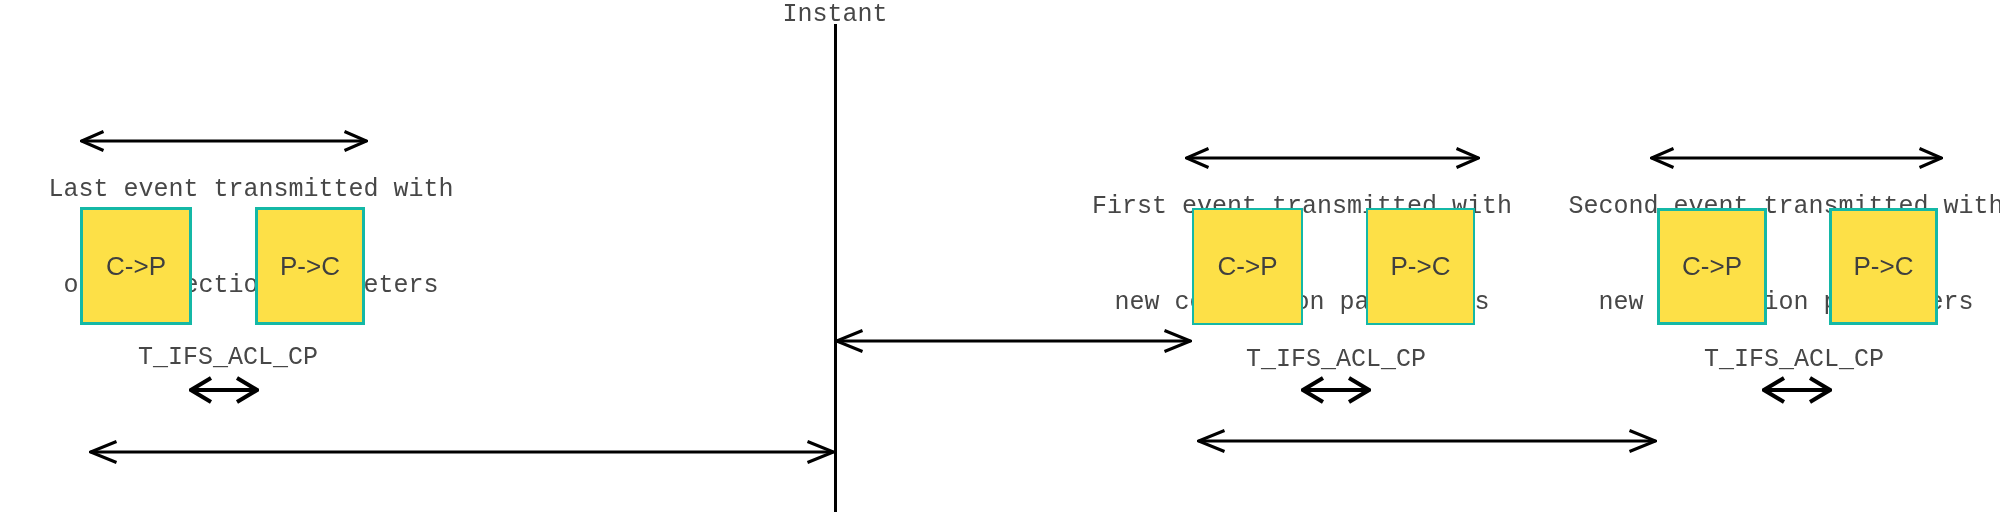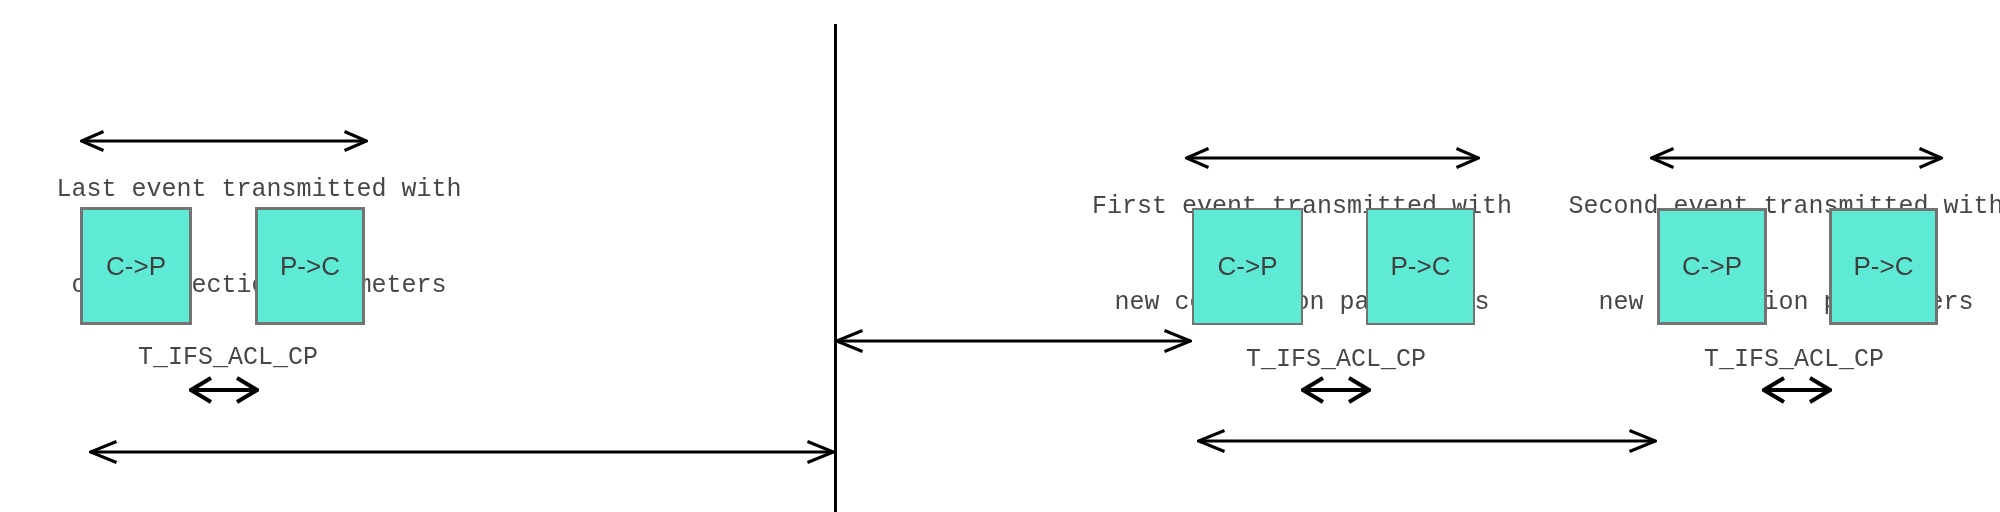--- a/index.html
+++ b/index.html
@@ -19,22 +19,22 @@
     white-space: pre;
   }
   .center { text-align: center; }
   .hdr { line-height: 32px; }
   .vline {
     background: #000000;
     width: 3px;
   }
   .box {
     box-sizing: border-box;
-    border: 3px solid #737373;
-    background: #5eead4;
+    border: 3px solid #14b8a6;
+    background: #fde047;
     display: flex;
     align-items: center;
     justify-content: center;
   }
   .box.thin { border-width: 2px; }
   .boxlabel { font-size: 26px; color: #3f3f3f; }
   .arrow-h { pointer-events: none; }
   .arrow-h svg { display: block; }
   .sanslabel {
     color: #0a0a0a;
@@ -48,23 +48,24 @@
     position: relative;
     top: 2px;
     vertical-align: baseline;
   }
 </style>
 </head>
 <body>
 
 <div id="stage">
 
+  <div class="abs mono center" style="left:735px; top:0px; width:200px;">Instant</div>
   <div class="abs vline" style="left:834px; top:24px; height:488px;"></div>
 
-  <div class="abs mono hdr center" style="left:16px; top:110px; width:452px;padding-left:17px;">
+  <div class="abs mono hdr center" style="left:8px; top:110px; width:452px;padding-left:17px;">
     <div>Last event transmitted with</div>
     <div>old connection parameters</div>
   </div>
   <div class="abs arrow-h" style="left:80px; top:130px; width:288px; height:22px;">
       <svg width="288" height="22" viewBox="0 0 288 22">
         <polyline points="1.5,11 286.5,11" fill="none" stroke="#000000" stroke-width="3" stroke-linecap="butt"></polyline>
         <polyline points="23.5,1.5 1.5,11 23.5,20.5" fill="none" stroke="#000000" stroke-width="3" stroke-linecap="butt"></polyline>
         <polyline points="264.5,1.5 286.5,11 264.5,20.5" fill="none" stroke="#000000" stroke-width="3" stroke-linecap="butt"></polyline>
       </svg>
     </div>

